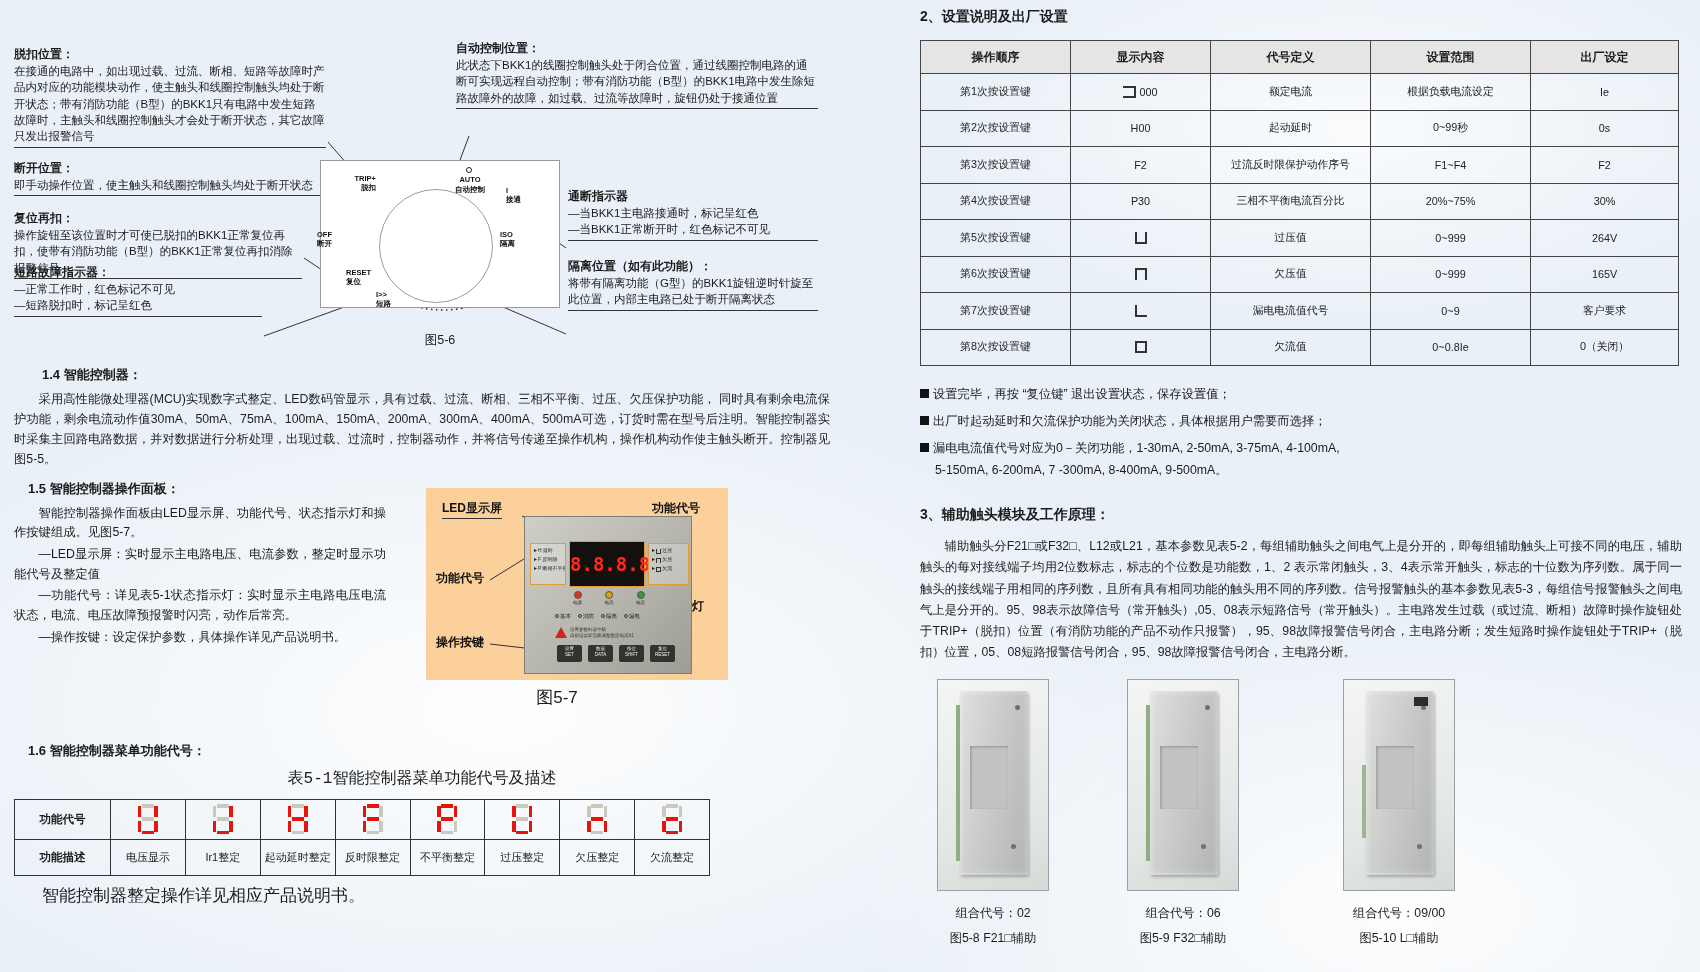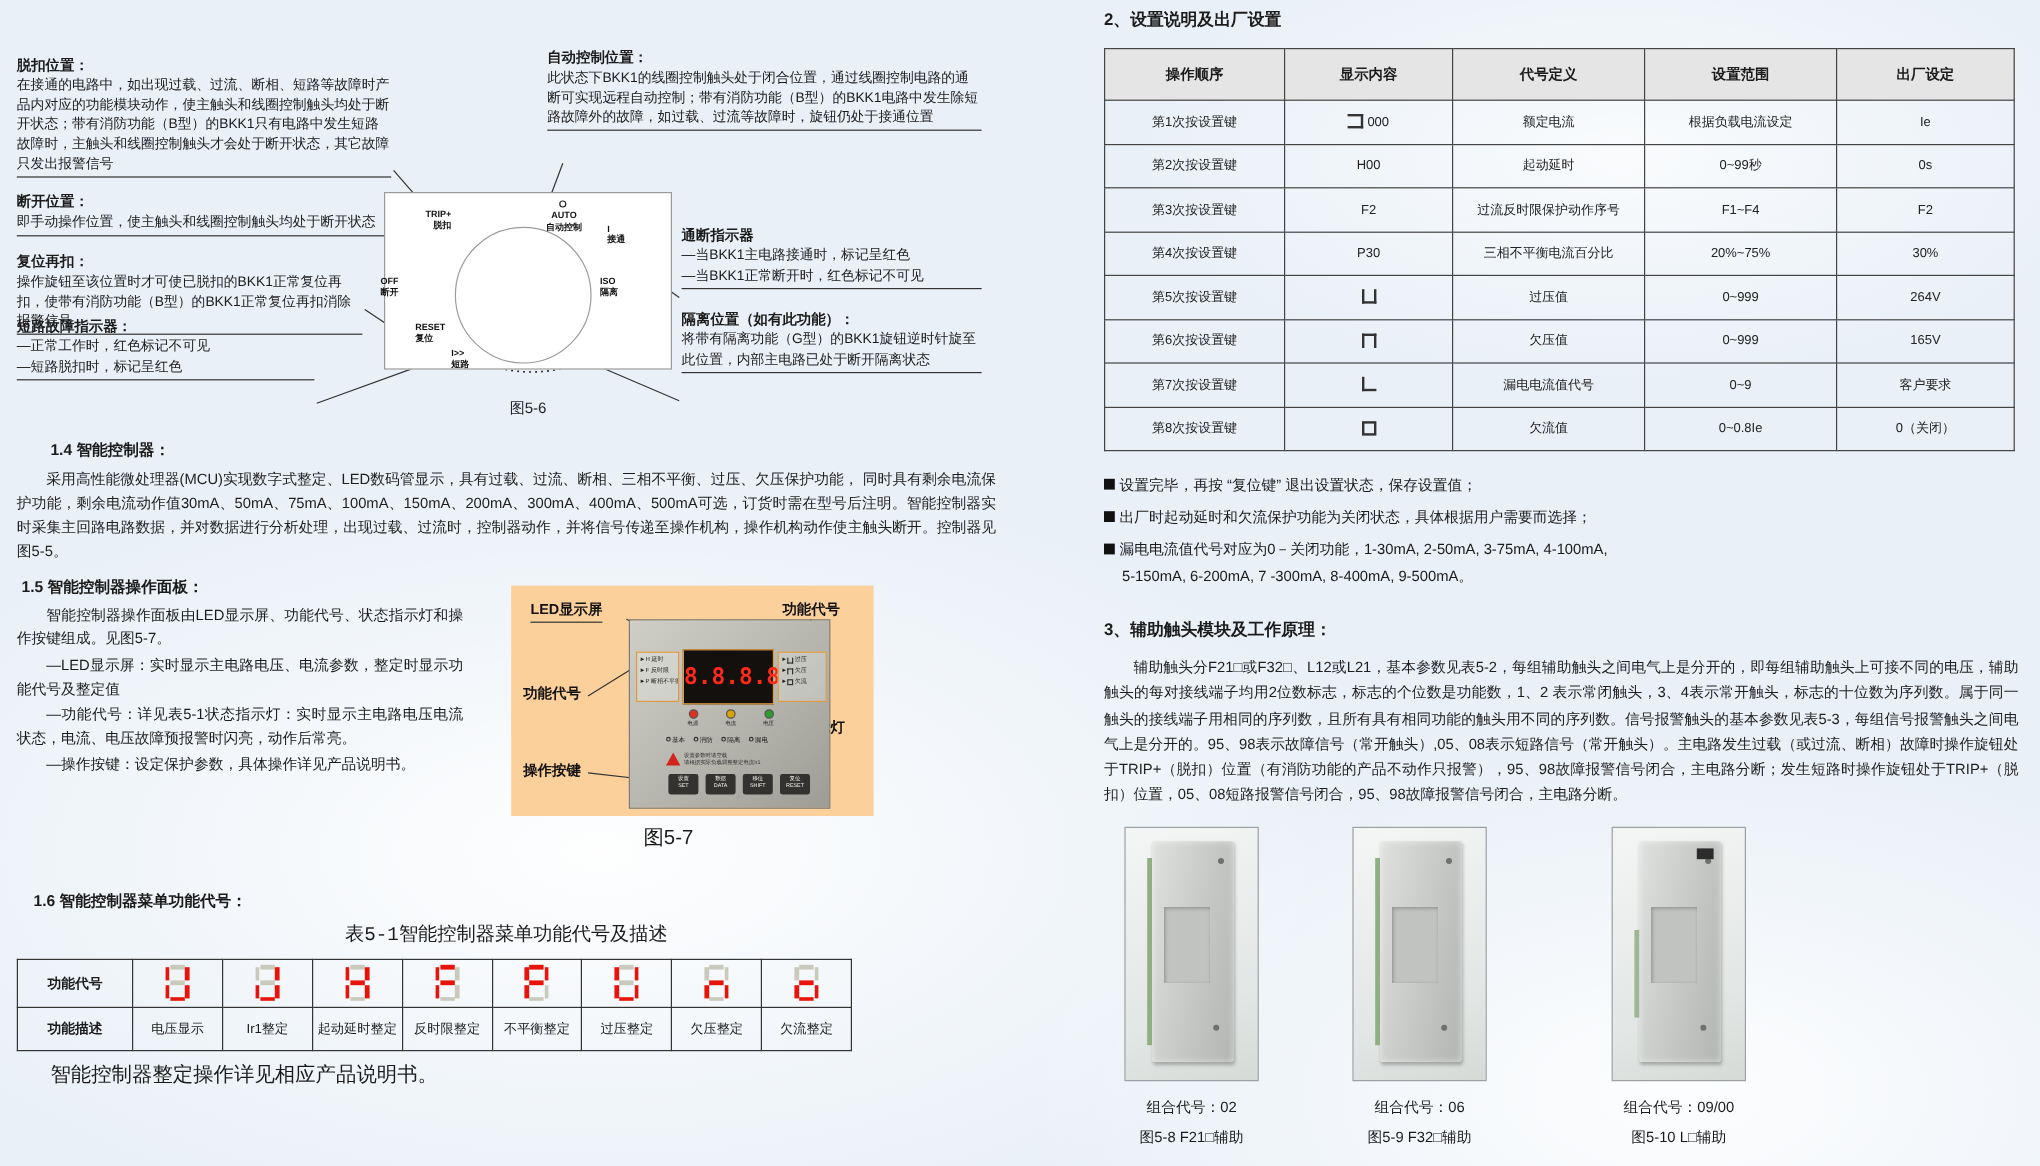--- a/index.html
+++ b/index.html
@@ -110,21 +110,21 @@
   .seg7 .seg-b { right:0; top:2px;     width:3.5px; height:11px; }
   .seg7 .seg-e { left:0;  bottom:2px;  width:3.5px; height:11px; }
   .seg7 .seg-c { right:0; bottom:2px;  width:3.5px; height:11px; }
   .seg7 i.lit { background:#e8140c; }
   .t51note { font-size:17px; margin:8px 0 0 28px; }
 
   
   .h2 { font-size:14px; font-weight:bold; margin-bottom:14px; }
   table.t2 { border-collapse:collapse; width:758px; table-layout:fixed; border:1.5px solid #333; }
   table.t2 th, table.t2 td { border:1px solid #444; text-align:center; vertical-align:middle; }
-  table.t2 th { background:#e5e5e5; font-size:12px; height:43px; }
+  table.t2 th { background:#e5e5e5; font-size:12px; height:33px; }
   table.t2 td { font-size:10.8px; height:36.5px; color:#222; }
   .sym { display:inline-block; width:12px; height:12px; vertical-align:-2px; }
   .sym-coil { border:2px solid #333; border-left:none; width:13px; }
   .sym-u    { border:2px solid #333; border-top:none; }
   .sym-n    { border:2px solid #333; border-bottom:none; }
   .sym-l    { border-left:2px solid #333; border-bottom:2px solid #333; }
   .sym-box  { border:2px solid #333; }
   .bullets { margin-top:20px; font-size:12.3px; line-height:1.45; }
   .bullet { display:flex; gap:4px; margin-bottom:9px; align-items:flex-start; }
   .sqicon { width:9px; height:9px; background:#111; display:inline-block; margin-top:3px; flex:none; }
@@ -239,21 +239,21 @@
         <span>I&gt;&gt;</span>
         <span>短路</span>
       </div>
       <div class="fig-caption">图5-6</div>
     </div>
 
     <div class="shead">1.4 智能控制器：</div>
     <div class="sbody">采用高性能微处理器(MCU)实现数字式整定、LED数码管显示，具有过载、过流、断相、三相不平衡、过压、欠压保护功能， 同时具有剩余电流保护功能，剩余电流动作值30mA、50mA、75mA、100mA、150mA、200mA、300mA、400mA、500mA可选，订货时需在型号后注明。智能控制器实时采集主回路电路数据，并对数据进行分析处理，出现过载、过流时，控制器动作，并将信号传递至操作机构，操作机构动作使主触头断开。控制器见图5-5。</div>
 
     <div class="s15row">
-      <div class="shead" style="margin-left:4px;">1.5 智能控制器操作面板：</div>
+      <div class="shead" style="margin-left:14px;">1.5 智能控制器操作面板：</div>
       <div class="s15txt">
         <p>智能控制器操作面板由LED显示屏、功能代号、状态指示灯和操作按键组成。见图5-7。</p>
         <p>—LED显示屏：实时显示主电路电压、电流参数，整定时显示功能代号及整定值</p>
         <p>—功能代号：详见表5-1状态指示灯：实时显示主电路电压电流状态，电流、电压故障预报警时闪亮，动作后常亮。</p>
         <p>—操作按键：设定保护参数，具体操作详见产品说明书。</p>
       </div>
 
       <div class="fig57">
         <svg class="overlay" width="302" height="192" viewBox="0 0 302 192">
           <line x1="96" y1="28" x2="162" y2="58" stroke="#333" stroke-width="1"></line>

